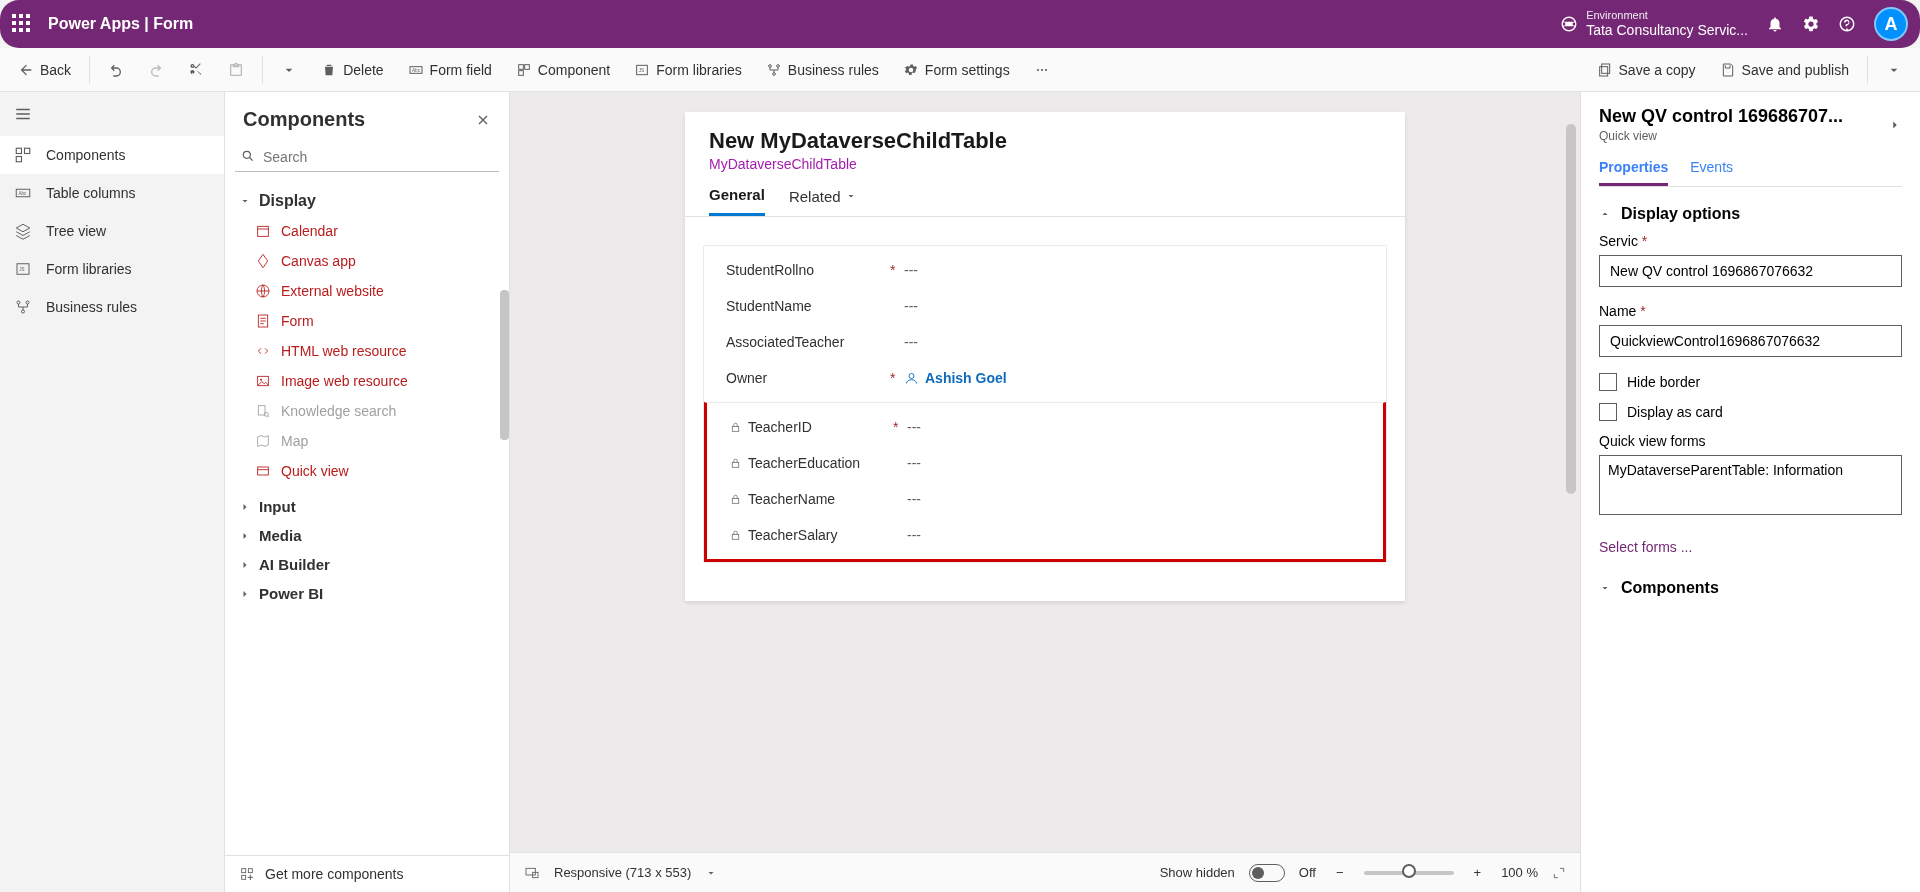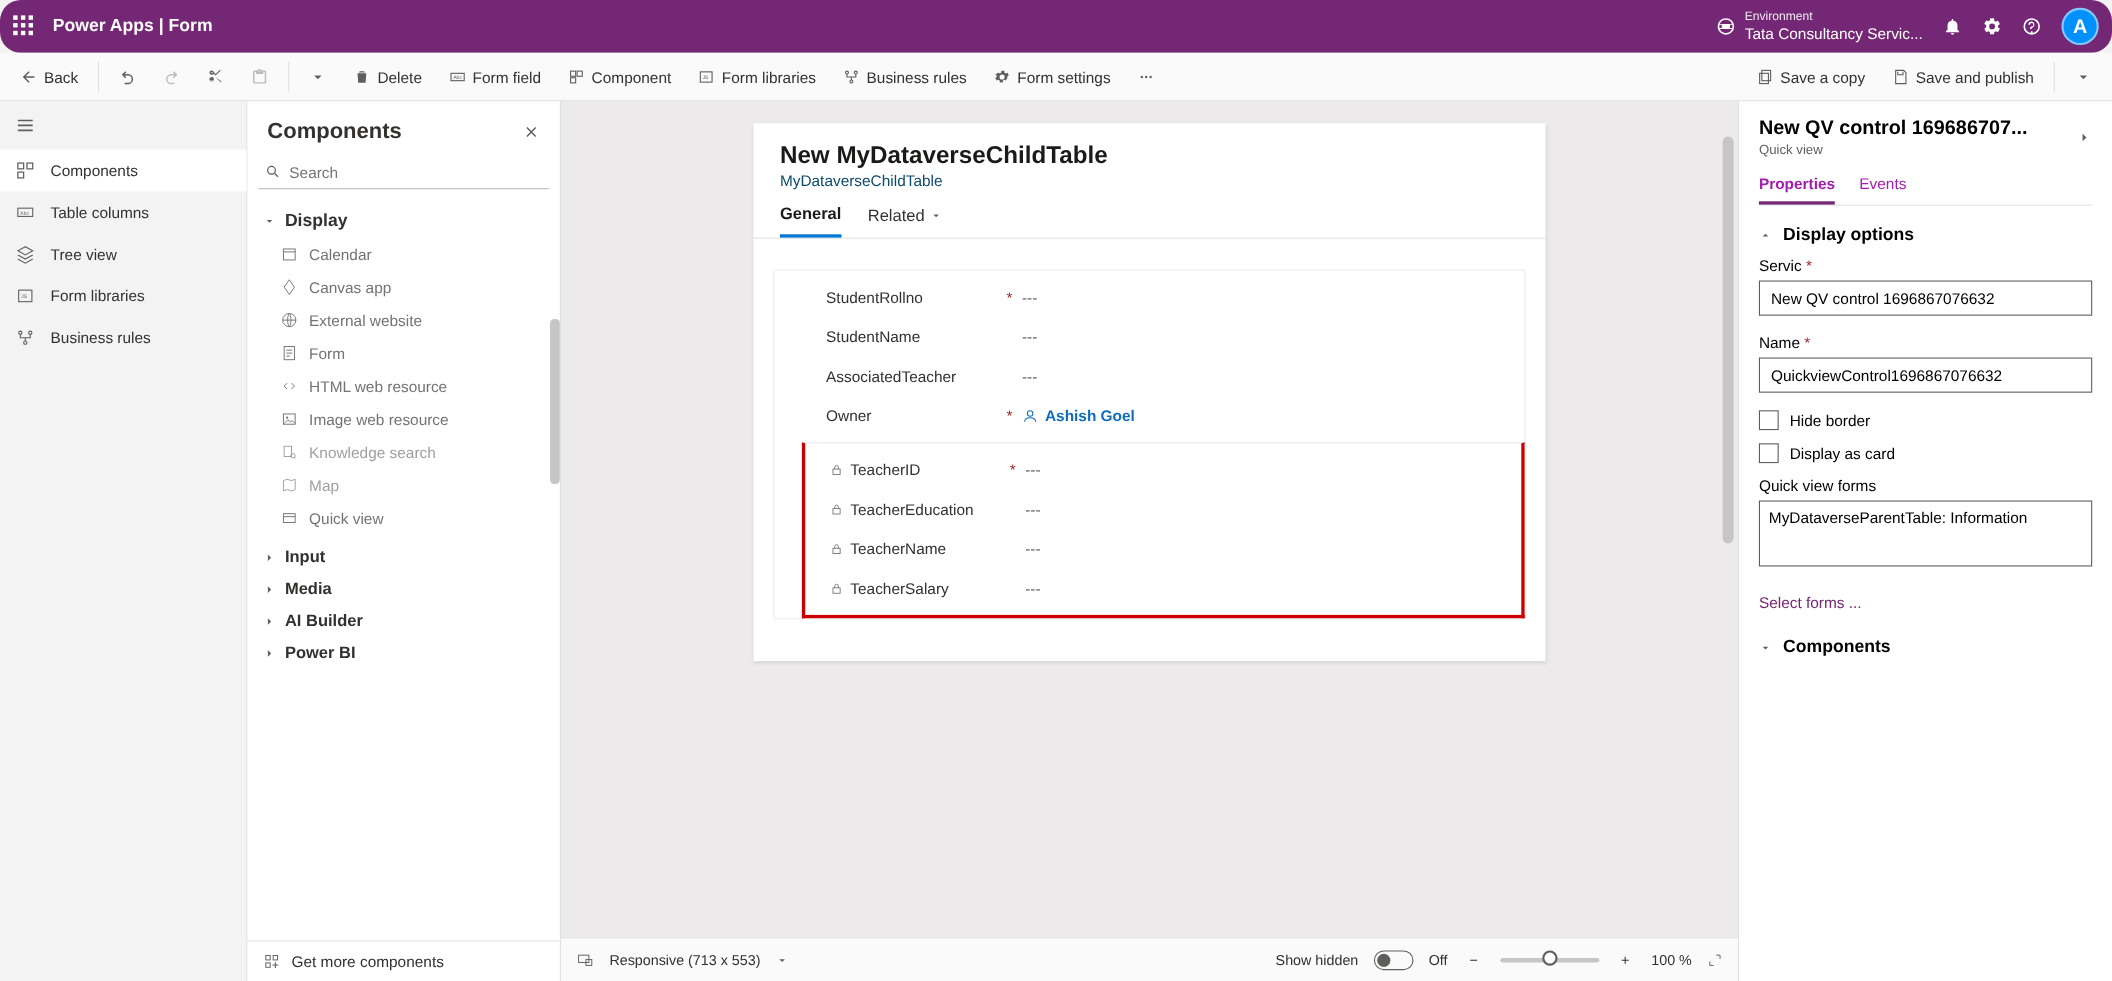--- a/index.html
+++ b/index.html
@@ -61,44 +61,44 @@
     width: 100%; border: none; border-bottom: 1px solid #bcbcbc; padding: 6px 6px 6px 28px; font-size: 14px; outline: none;
   }
   .comp-search .sicon { position: absolute; left: 16px; top: 10px; width: 14px; height: 14px; fill: #605e5c; }
   .comp-scroll { flex: 1; overflow-y: auto; position: relative; }
   .comp-group { padding: 6px 0; }
   .comp-group-head {
     display: flex; align-items: center; gap: 8px; padding: 6px 14px; font-weight: 600; font-size: 16px; cursor: pointer; color: #323130;
   }
   .comp-group-head.sub { font-size: 15px; font-weight: 600; }
   .chev { width: 12px; height: 12px; fill: #605e5c; }
-  .comp-item { display: flex; align-items: center; gap: 10px; padding: 7px 14px 7px 30px; font-size: 14px; color: #737373; cursor: pointer; }
+  .comp-item { display: flex; align-items: center; gap: 10px; padding: 7px 14px 7px 30px; font-size: 14px; color: #b91c1c; cursor: pointer; }
   .comp-item.disabled { color: #a0a0a0; }
   .ci-ico { width: 16px; height: 16px; fill: #605e5c; }
   .comp-item.disabled .ci-ico { fill: #a0a0a0; }
   .comp-foot {
     border-top: 1px solid #e1e1e1; padding: 10px 14px; display: flex; align-items: center; gap: 10px;
     font-size: 14px; color: #323130; cursor: pointer;
   }
   .panel-scroll-thumb { position: absolute; right: 0; top: 110px; width: 9px; height: 150px; background: #c8c6c4; border-radius: 4px; }
 
   
   .canvas-wrap { flex: 1; display: flex; flex-direction: column; background: #eceaea; }
   .canvas { flex: 1; display: flex; justify-content: center; align-items: flex-start; padding: 20px 20px 0; overflow: hidden; position: relative; }
   .form-card {
     width: 720px; background: #fff; box-shadow: 0 2px 4px rgba(0,0,0,.1); position: relative;
   }
   .form-hdr { padding: 16px 24px 0; }
   .form-title { font-size: 22px; font-weight: 600; color: #1b1a19; }
-  .form-subtitle { font-size: 14px; color: #0c4a6e; margin-top: 2px; }
+  .form-subtitle { font-size: 14px; color: #a21caf; margin-top: 2px; }
   .form-tabs { display: flex; gap: 24px; padding: 14px 24px 0; border-bottom: 1px solid #e1e1e1; }
   .form-tab { padding-bottom: 10px; font-size: 15px; color: #323130; cursor: pointer; display: flex; align-items: center; gap: 4px; }
   .form-tab.active { font-weight: 600; border-bottom: 3px solid #0078d4; color: #1b1a19; }
   .form-body { padding: 28px 14px 20px; }
-  .section { border: 1px solid #edebe9; border-radius: 2px; margin: 0 4px 18px; padding-left: 25px; }
+  .section { border: 1px solid #edebe9; border-radius: 2px; margin: 0 4px 18px; }
   .section-inner { padding: 6px 0; }
   .fgroup { display: flex; align-items: center; padding: 10px 22px; font-size: 14px; color: #323130; }
   .fgroup .flabel { width: 160px; display: flex; align-items: center; gap: 6px; }
   .fgroup .freq { color: #a4262c; margin-left: 4px; width: 14px; }
   .fgroup .fval { color: #323130; }
   .fgroup .placeholder { color: #605e5c; }
   .lock { width: 13px; height: 13px; fill: #605e5c; }
   .owner-link { color: #0f6cbd; display: flex; align-items: flex-end; gap: 6px; font-weight: 600; }
   .owner-link svg { fill: #0f6cbd; width: 15px; height: 15px; }
   .qv-selected { border: 3px solid #cc0000; }
@@ -117,21 +117,21 @@
   .slider .knob2 { width: 14px; height: 14px; border-radius: 50%; background: #fff; border: 2px solid #605e5c; position: absolute; top: -7px; left: 38px; }
 
   
   .props {
     width: 340px; background: #fff; border-left: 1px solid #e1e1e1; display: flex; flex-direction: column; padding: 14px 18px;
   }
   .props-head { display: flex; align-items: center; justify-content: space-between; }
   .props-title { font-size: 18px; font-weight: 600; overflow: hidden; text-overflow: ellipsis; white-space: nowrap; max-width: 260px; }
   .props-sub { font-size: 12px; color: #605e5c; margin-top: 2px; }
   .props-tabs { display: flex; gap: 22px; margin-top: 16px; border-bottom: 1px solid #e1e1e1; }
-  .props-tab { padding-bottom: 8px; font-size: 14px; cursor: pointer; color: #a21caf; }
+  .props-tab { padding-bottom: 8px; font-size: 14px; cursor: pointer; color: #3b82f6; }
   .props-tab.active { font-weight: 600; border-bottom: 3px solid #742774; }
   .props-section-head { display: flex; align-items: center; gap: 10px; margin: 18px 0 10px; font-weight: 600; font-size: 16px; cursor: pointer; }
   .pfield { margin-bottom: 16px; }
   .pfield label { font-size: 14px; display: block; margin-bottom: 6px; }
   .pfield .req { color: #a4262c; }
   .pinput { width: 100%; border: 1px solid #605e5c; padding: 7px 10px; font-size: 14px; }
   .pcheck-row { display: flex; align-items: center; gap: 10px; margin-bottom: 12px; font-size: 14px; }
   .pcheck { width: 18px; height: 18px; border: 1px solid #605e5c; }
   .ptextarea { width: 100%; border: 1px solid #605e5c; padding: 6px 8px; font-size: 14px; height: 60px; resize: none; position: relative; }
   .plink { color: #742774; font-size: 14px; cursor: pointer; margin-top: 4px; display: inline-block; }

